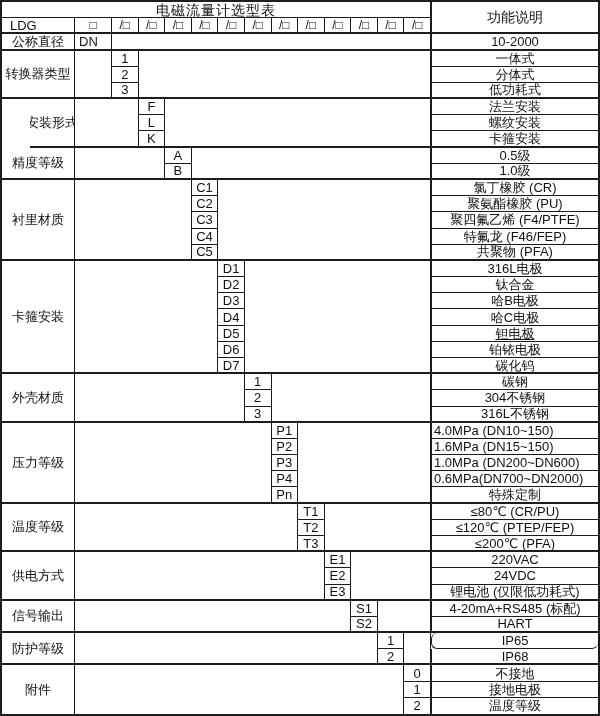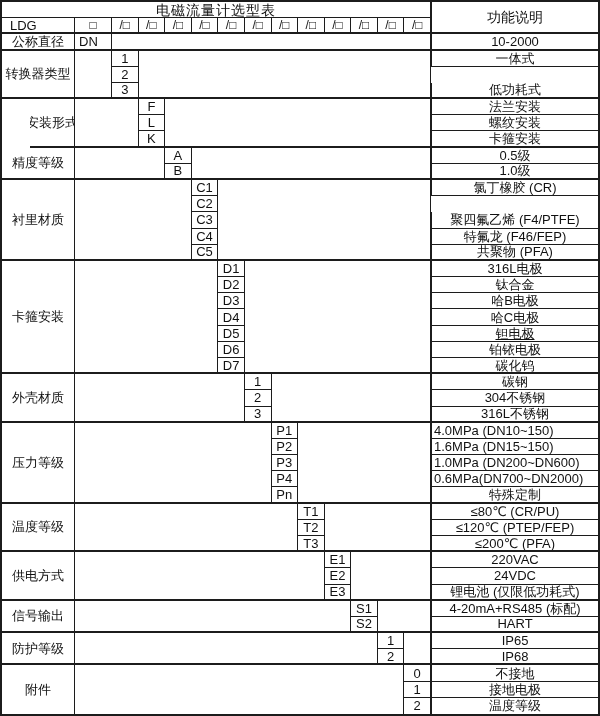--- a/index.html
+++ b/index.html
@@ -62,20 +62,21 @@
     <div class="cell box thick-bottom" style="grid-area: 2 / 14 / 3 / 15;">/□</div>
     <div class="cell thick-bottom" style="grid-area: 3 / 1 / 4 / 2;">公称直径</div>
     <div class="cell dnleft thick-bottom" style="grid-area: 3 / 2 / 4 / 3;">DN</div>
     <div class="cell fn thick-bottom no-r" style="grid-area: 3 / 15 / 4 / 16;">10-2000</div>
     <div class="cell thick-bottom" style="grid-area: 3 / 3 / 4 / 15;"></div>
     <div class="cell thick-bottom" style="grid-area: 4 / 1 / 7 / 2;">转换器类型</div>
     <div class="cell thick-bottom" style="grid-area: 4 / 2 / 7 / 3;"></div>
     <div class="cell" style="grid-area: 4 / 3 / 5 / 4;">1</div>
     <div class="cell fn no-r" style="grid-area: 4 / 15 / 5 / 16;">一体式</div>
     <div class="cell" style="grid-area: 5 / 3 / 6 / 4;">2</div>
+    <div class="cell fn no-r" style="grid-area: 5 / 15 / 6 / 16;">分体式</div>
     <div class="cell  thick-bottom" style="grid-area: 6 / 3 / 7 / 4;">3</div>
     <div class="cell fn thick-bottom no-r" style="grid-area: 6 / 15 / 7 / 16;">低功耗式</div>
     <div class="cell thick-bottom" style="grid-area: 4 / 4 / 7 / 15;"></div>
     <div class="cell thick-bottom" style="grid-area: 7 / 1 / 10 / 2; margin-left: 28px;">安装形式</div>
     <div class="cell thick-bottom" style="grid-area: 7 / 2 / 10 / 4;"></div>
     <div class="cell" style="grid-area: 7 / 4 / 8 / 5;">F</div>
     <div class="cell fn no-r" style="grid-area: 7 / 15 / 8 / 16;">法兰安装</div>
     <div class="cell" style="grid-area: 8 / 4 / 9 / 5;">L</div>
     <div class="cell fn no-r" style="grid-area: 8 / 15 / 9 / 16;">螺纹安装</div>
     <div class="cell  thick-bottom" style="grid-area: 9 / 4 / 10 / 5;">K</div>
@@ -86,20 +87,21 @@
     <div class="cell" style="grid-area: 10 / 5 / 11 / 6;">A</div>
     <div class="cell fn no-r" style="grid-area: 10 / 15 / 11 / 16;">0.5级</div>
     <div class="cell  thick-bottom" style="grid-area: 11 / 5 / 12 / 6;">B</div>
     <div class="cell fn thick-bottom no-r" style="grid-area: 11 / 15 / 12 / 16;">1.0级</div>
     <div class="cell thick-bottom" style="grid-area: 10 / 6 / 12 / 15;"></div>
     <div class="cell thick-bottom" style="grid-area: 12 / 1 / 17 / 2;">衬里材质</div>
     <div class="cell thick-bottom" style="grid-area: 12 / 2 / 17 / 6;"></div>
     <div class="cell" style="grid-area: 12 / 6 / 13 / 7;">C1</div>
     <div class="cell fn no-r" style="grid-area: 12 / 15 / 13 / 16;">氯丁橡胶 (CR)</div>
     <div class="cell" style="grid-area: 13 / 6 / 14 / 7;">C2</div>
+    <div class="cell fn no-r" style="grid-area: 13 / 15 / 14 / 16;">聚氨酯橡胶 (PU)</div>
     <div class="cell" style="grid-area: 14 / 6 / 15 / 7;">C3</div>
     <div class="cell fn no-r" style="grid-area: 14 / 15 / 15 / 16;">聚四氟乙烯 (F4/PTFE)</div>
     <div class="cell" style="grid-area: 15 / 6 / 16 / 7;">C4</div>
     <div class="cell fn no-r" style="grid-area: 15 / 15 / 16 / 16;">特氟龙 (F46/FEP)</div>
     <div class="cell  thick-bottom" style="grid-area: 16 / 6 / 17 / 7;">C5</div>
     <div class="cell fn thick-bottom no-r" style="grid-area: 16 / 15 / 17 / 16;">共聚物 (PFA)</div>
     <div class="cell thick-bottom" style="grid-area: 12 / 7 / 17 / 15;"></div>
     <div class="cell thick-bottom" style="grid-area: 17 / 1 / 24 / 2;">卡箍安装</div>
     <div class="cell thick-bottom" style="grid-area: 17 / 2 / 24 / 7;"></div>
     <div class="cell" style="grid-area: 17 / 7 / 18 / 8;">D1</div>
@@ -160,21 +162,21 @@
     <div class="cell thick-bottom" style="grid-area: 38 / 1 / 40 / 2;">信号输出</div>
     <div class="cell thick-bottom" style="grid-area: 38 / 2 / 40 / 12;"></div>
     <div class="cell" style="grid-area: 38 / 12 / 39 / 13;">S1</div>
     <div class="cell fn no-r" style="grid-area: 38 / 15 / 39 / 16;">4-20mA+RS485 (标配)</div>
     <div class="cell  thick-bottom" style="grid-area: 39 / 12 / 40 / 13;">S2</div>
     <div class="cell fn thick-bottom no-r" style="grid-area: 39 / 15 / 40 / 16;">HART</div>
     <div class="cell thick-bottom" style="grid-area: 38 / 13 / 40 / 15;"></div>
     <div class="cell thick-bottom" style="grid-area: 40 / 1 / 42 / 2;">防护等级</div>
     <div class="cell thick-bottom" style="grid-area: 40 / 2 / 42 / 13;"></div>
     <div class="cell" style="grid-area: 40 / 13 / 41 / 14;">1</div>
-    <div class="cell fn no-r" style="grid-area: 40 / 15 / 41 / 16;">IP65</div>
+    <div class="cell fn no-r" style="grid-area: 40 / 15 / 41 / 16; border-radius: 6px;">IP65</div>
     <div class="cell  thick-bottom" style="grid-area: 41 / 13 / 42 / 14;">2</div>
     <div class="cell fn thick-bottom no-r" style="grid-area: 41 / 15 / 42 / 16;">IP68</div>
     <div class="cell thick-bottom" style="grid-area: 40 / 14 / 42 / 15;"></div>
     <div class="cell thick-bottom no-b" style="grid-area: 42 / 1 / 45 / 2;">附件</div>
     <div class="cell thick-bottom no-b" style="grid-area: 42 / 2 / 45 / 14;"></div>
     <div class="cell" style="grid-area: 42 / 14 / 43 / 15;">0</div>
     <div class="cell fn no-r" style="grid-area: 42 / 15 / 43 / 16;">不接地</div>
     <div class="cell" style="grid-area: 43 / 14 / 44 / 15;">1</div>
     <div class="cell fn no-r" style="grid-area: 43 / 15 / 44 / 16;">接地电极</div>
     <div class="cell  thick-bottom no-b" style="grid-area: 44 / 14 / 45 / 15;">2</div>

